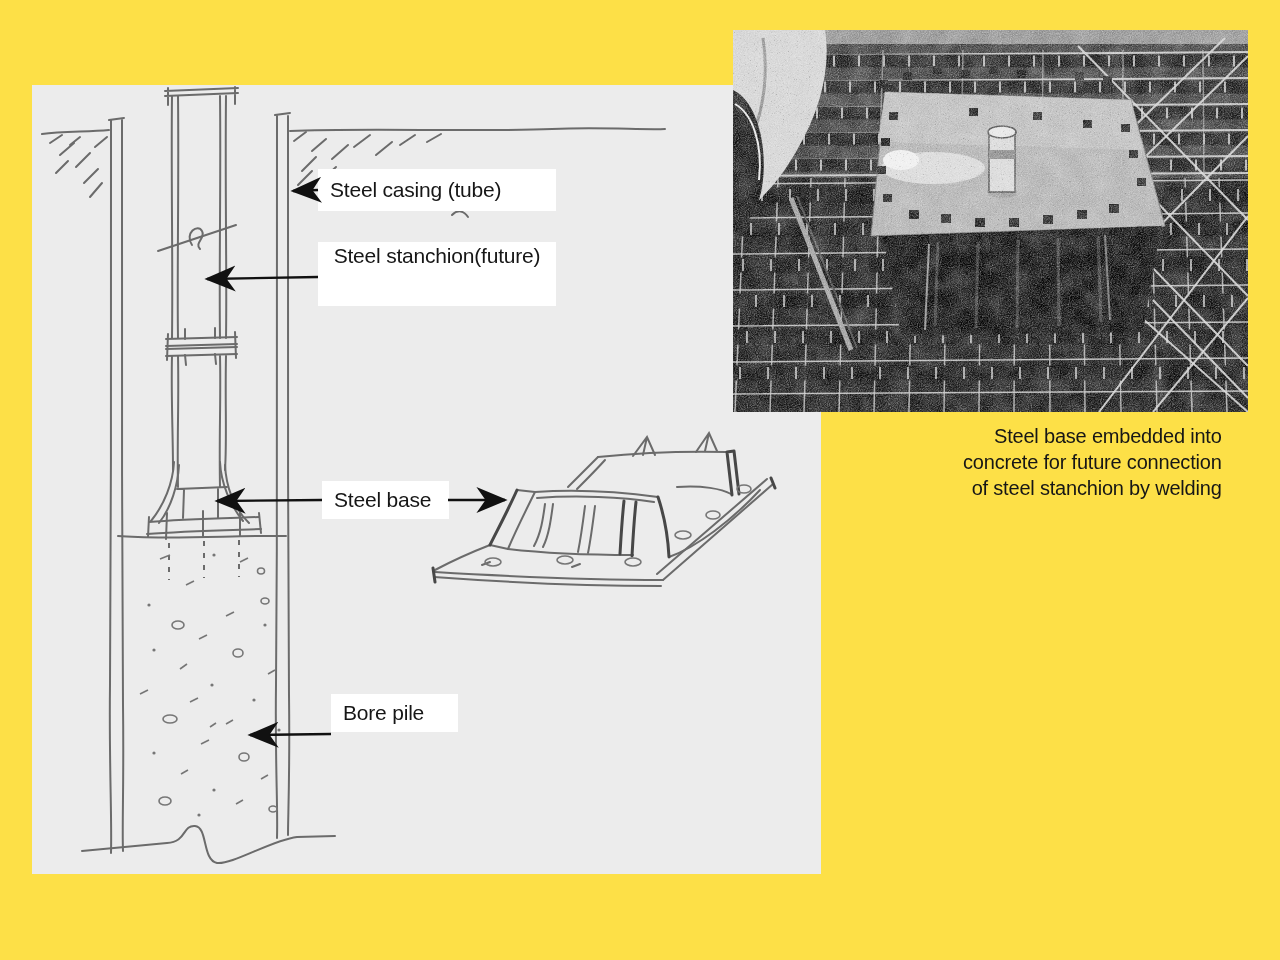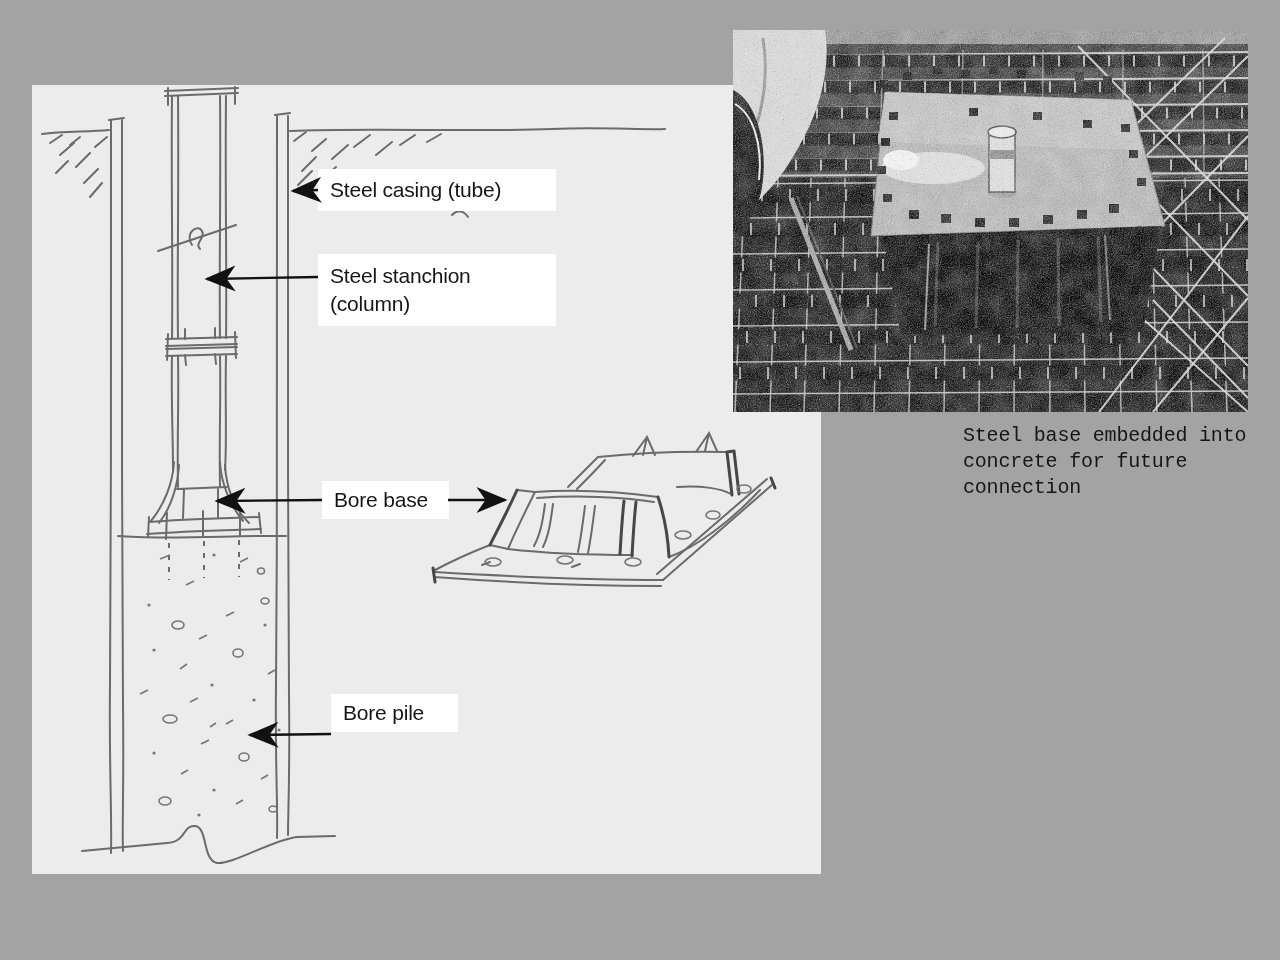--- a/index.html
+++ b/index.html
@@ -1,30 +1,30 @@
 <!DOCTYPE html>
 <html><head>
 <meta charset="utf-8">
 <style>
   html,body{margin:0;padding:0;background:#fff;}
-  .page{position:relative;width:1280px;height:960px;background:#a3a3a3;overflow:hidden;
-        font-family:"Liberation Sans",sans-serif;color:#161616;}
+  .page{position:relative;width:1280px;height:960px;background:#fde047;overflow:hidden;
+        font-family:"Liberation Sans",sans-serif;color:#161616;text-align:right;}
   .panel{position:absolute;left:32px;top:85px;width:789px;height:789px;background:#ececec;}
   .sketch{position:absolute;left:32px;top:85px;width:789px;height:789px;}
   .photo{position:absolute;left:733px;top:30px;width:515px;height:382px;}
   .arrows{position:absolute;left:0;top:0;width:1280px;height:960px;pointer-events:none;}
   .label{position:absolute;background:#ffffff;color:#161616;font-size:21px;letter-spacing:-0.2px;
          display:flex;align-items:center;padding:0 12px;box-sizing:border-box;}
   #lbl-casing{left:318px;top:169px;width:238px;height:42px;}
-  #lbl-stanchion{left:318px;top:242px;width:238px;height:72px;flex-direction:column;
-         align-items:flex-start;justify-content:center;line-height:28px;margin-top:12px;}
+  #lbl-stanchion{left:318px;top:242px;width:238px;height:64px;flex-direction:row;
+         align-items:flex-start;justify-content:center;line-height:28px;}
   #lbl-base{left:322px;top:481px;width:127px;height:38px;}
   #lbl-pile{left:331px;top:694px;width:127px;height:38px;}
   .title{position:absolute;left:490px;top:780px;font-size:29px;letter-spacing:-0.2px;white-space:nowrap;}
-  .caption{position:absolute;left:963px;top:423px;font-size:20px;line-height:26px;letter-spacing:-0.2px;font-family:Liberation Mono, monospace;}
+  .caption{position:absolute;left:963px;top:423px;font-size:20px;line-height:26px;letter-spacing:-0.2px;}
   .caption span{display:block;}
 </style>
 </head>
 <body>
 
 <div class="page">
 
   <div class="panel"></div>
 
   <svg class="sketch" viewBox="0 0 789 789">
@@ -213,24 +213,24 @@
     <rect x="0" y="0" width="515" height="382" filter="url(#gc)" opacity="0.28"></rect>
     <rect x="0" y="0" width="515" height="382" filter="url(#gw)" opacity="0.5"></rect>
     <rect x="0" y="0" width="515" height="382" filter="url(#gb)" opacity="0.4"></rect>
   </svg>
 
   <div class="label" id="lbl-casing">
     <span>Steel casing (tube)</span>
   </div>
   <div class="label" id="lbl-stanchion">
     <span>Steel stanchion</span>
-    <span>(column)</span>
+    <span>(future)</span>
   </div>
   <div class="label" id="lbl-base">
-    <span>Bore base</span>
+    <span>Steel base</span>
   </div>
   <div class="label" id="lbl-pile">
     <span>Bore pile</span>
   </div>
 
   <svg class="arrows" viewBox="0 0 1280 960">
     <defs>
       <marker id="ah" viewBox="0 0 12 10" refX="11" refY="5" markerWidth="13" markerHeight="11" orient="auto-start-reverse">
         <path d="M0,0 L12,5 L0,10 L3.5,5 Z" fill="#111"></path>
       </marker>
@@ -240,16 +240,17 @@
       <line x1="318" y1="277" x2="207" y2="279" marker-end="url(#ah)"></line>
       <line x1="322" y1="500" x2="217" y2="501" marker-end="url(#ah)"></line>
       <line x1="448" y1="500" x2="505" y2="500" marker-end="url(#ah)"></line>
       <line x1="331" y1="734" x2="250" y2="735" marker-end="url(#ah)"></line>
     </g>
   </svg>
 
   <div class="caption">
     <span>Steel base embedded into</span>
     <span>concrete for future connection</span>
+    <span>of steel stanchion by welding</span>
   </div>
 
 
 </div>
 
 </body></html>

